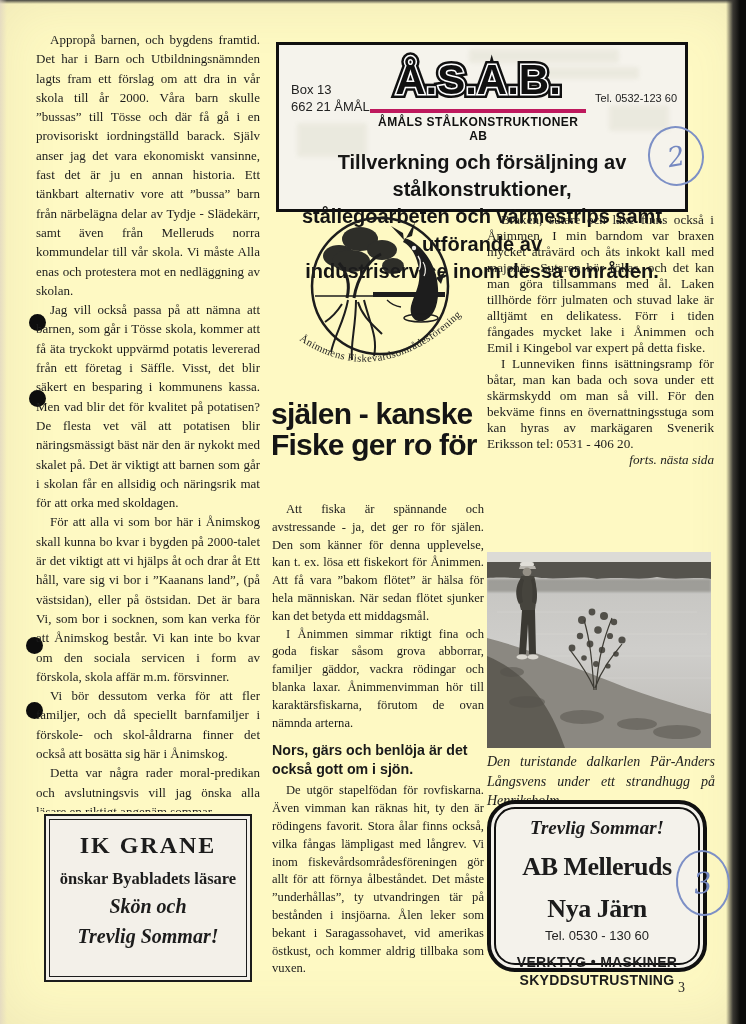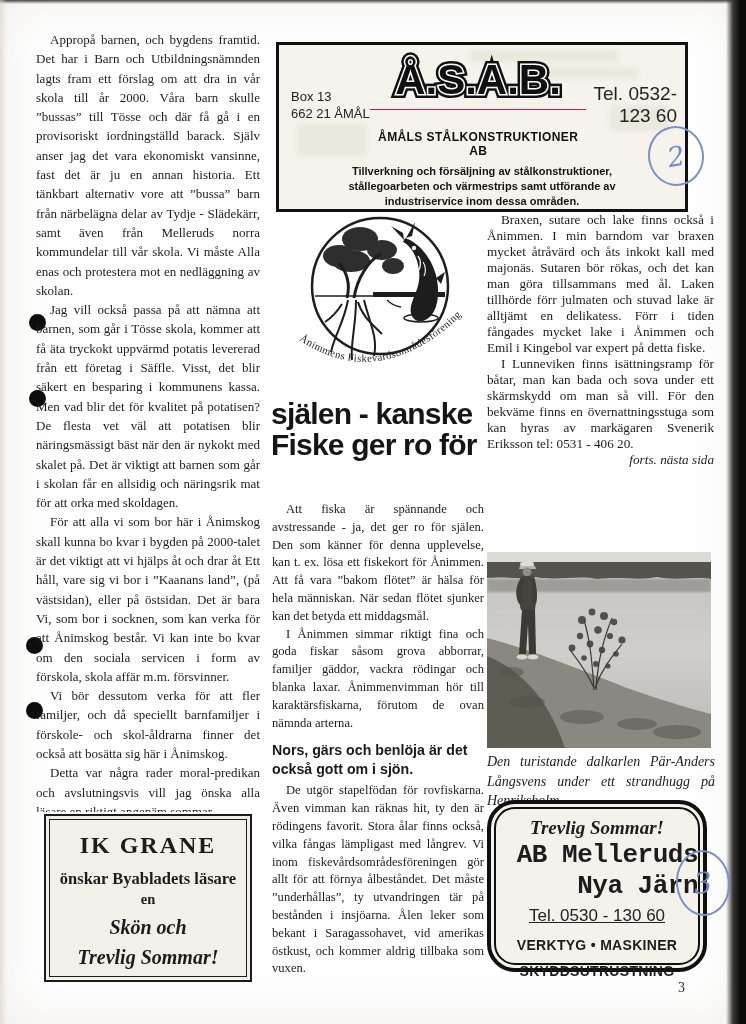--- a/index.html
+++ b/index.html
@@ -1,18 +1,18 @@
 <!DOCTYPE html>
 <html><head>
 <meta charset="utf-8">
 <style>
   html,body{margin:0;padding:0;background:#2a2a28;}
   .page{
     position:relative; width:746px; height:1024px; margin:0 auto;
-    background:#ffffff; overflow:hidden;
+    background:#fef9c3; overflow:hidden;
     font-family:"Liberation Serif", serif; color:#1c1c1c;
     box-shadow: inset 0 0 60px rgba(120,110,90,.12);
   }
   
   .edge-top{position:absolute;top:0;left:0;right:0;height:4px;
     background:linear-gradient(#45443f,rgba(69,68,63,0));}
   .edge-right{position:absolute;top:0;right:0;width:20px;height:100%;
     background:linear-gradient(90deg,rgba(90,85,75,0) 0%, #3a3833 35%, #0b0b0a 70%);}
   .edge-left{position:absolute;top:0;left:0;width:7px;height:100%;
     background:linear-gradient(90deg,#ddd2c4,rgba(221,210,196,0));opacity:.65;}
@@ -34,26 +34,26 @@
   .subhead{font-family:"Liberation Sans",sans-serif;font-weight:bold;
     font-size:14.2px;line-height:19px;text-align:left;text-indent:0!important;
     margin:9px 0 3px 0!important;color:#1a1a1a;}
 
   
   .asab{position:absolute;left:276px;top:42px;width:406px;height:164px;
     border:3px solid #101010;background:#f5f3ec;}
   .asab-row{position:relative;display:flex;align-items:center;justify-content:space-between;
     padding:6px 8px 0 12px;}
   .asab-addr{font-family:"Liberation Sans",sans-serif;font-size:13px;line-height:17px;color:#222;width:96px;}
-  .asab-phone{font-family:"Liberation Sans",sans-serif;font-size:19px;color:#222;width:110px;text-align:right;}
+  .asab-phone{font-family:"Liberation Sans",sans-serif;font-size:11px;color:#222;width:110px;text-align:right;}
   .asab-logo-wrap{text-align:center;}
-  .asab-sub{display:inline-block;border-top:1px solid #be185d;padding-top:20px;margin-top:-2px;
+  .asab-sub{display:inline-block;border-top:4px solid #be185d;padding-top:2px;margin-top:-2px;
     font-family:"Liberation Sans",sans-serif;font-weight:bold;font-size:12px;letter-spacing:.4px;color:#101010;}
   .asab-tagline{margin-top:5px;text-align:center;font-family:"Liberation Sans",sans-serif;
-    font-weight:bold;font-size:11px;line-height:1.36;color:#141414;}
+    font-weight:bold;font-size:20px;line-height:1.36;color:#141414;}
   .asab-tagline span{display:block;}
   .ghost{position:absolute;background:#8a8f5e;opacity:.09;filter:blur(2px);border-radius:2px;}
 
   
   .fish-logo{position:absolute;left:287px;top:208px;}
 
   
   .photo{position:absolute;left:487px;top:552px;width:224px;height:196px;background:#c6c5c1;}
   .caption{position:absolute;left:487px;top:752px;width:228px;
     font-style:italic;font-size:14px;line-height:19.5px;text-align:justify;}
@@ -67,25 +67,25 @@
   .grane-line1{font-weight:bold;font-size:16.5px;margin:10px 0 0;}
   .grane-line2{font-weight:bold;font-size:14.5px;margin:2px 0 6px;}
   .grane-italic{font-weight:bold;font-style:italic;font-size:20px;line-height:26px;margin:4px;}
 
   
   .mellerud{position:absolute;left:487px;top:800px;width:206px;height:158px;
     border:4px solid #101010;border-radius:28px;padding:3px;background:#f4f2eb;}
   .mellerud-inner{border:2px solid #101010;border-radius:21px;height:100%;box-sizing:border-box;
     text-align:center;padding-top:8px;}
   .mellerud-greet{font-weight:bold;font-style:italic;font-size:19px;margin:0;}
-  .mellerud-name{font-family:Liberation Mono, monospace;font-weight:bold;
-    font-size:26px;line-height:29px;margin:2px 0 0;letter-spacing:-0.5px;text-align:right;}
-  .mellerud-phone{font-family:"Liberation Sans",sans-serif;font-size:17px;margin:5px 0 10px;color:#222;text-decoration:underline;}
+  .mellerud-name{font-family:Liberation Serif, serif;font-weight:bold;
+    font-size:26px;line-height:29px;margin:13px 0 0;letter-spacing:-0.5px;}
+  .mellerud-phone{font-family:"Liberation Sans",sans-serif;font-size:13px;margin:5px 0 10px;color:#222;}
   .mellerud-prod{font-family:"Liberation Sans",sans-serif;font-weight:bold;
-    font-size:14px;line-height:18px;margin:8px;letter-spacing:.3px;}
+    font-size:14px;line-height:18px;margin:0;letter-spacing:.3px;}
 
   
   .pen-circle{position:absolute;border:2px solid #7d90c6;border-radius:50%;
     display:flex;align-items:center;justify-content:center;
     color:#7588c0;font-style:italic;font-family:"DejaVu Serif",serif;}
   .pen-2{left:648px;top:126px;width:52px;height:56px;transform:rotate(-10deg);font-size:27px;}
   .pen-3{left:676px;top:850px;width:50px;height:62px;transform:rotate(-6deg);font-size:29px;}
 
   .page-number{position:absolute;left:678px;top:980px;font-size:14px;color:#2a2a2a;}
 </style>
@@ -275,21 +275,20 @@
         <ellipse cx="20" cy="95" rx="5.5" ry="2.6" fill="#d9d6ce"></ellipse>
       </g>
     </svg>
   </div>
   <div class="caption">Den turistande dalkarlen Pär-Anders Långsvens under ett strandhugg på Henriksholm.</div>
 
   <div class="grane">
     <div class="grane-inner">
       <p class="grane-title">IK GRANE</p>
       <p class="grane-line1">önskar Byabladets läsare</p>
-      <p class="grane-line2">en</p>
       <p class="grane-italic">Skön och</p>
       <p class="grane-italic">Trevlig Sommar!</p>
     </div>
   </div>
 
   <div class="mellerud">
     <div class="mellerud-inner">
       <p class="mellerud-greet">Trevlig Sommar!</p>
       <p class="mellerud-name">AB Melleruds</p>
       <p class="mellerud-name">Nya Järn</p>

